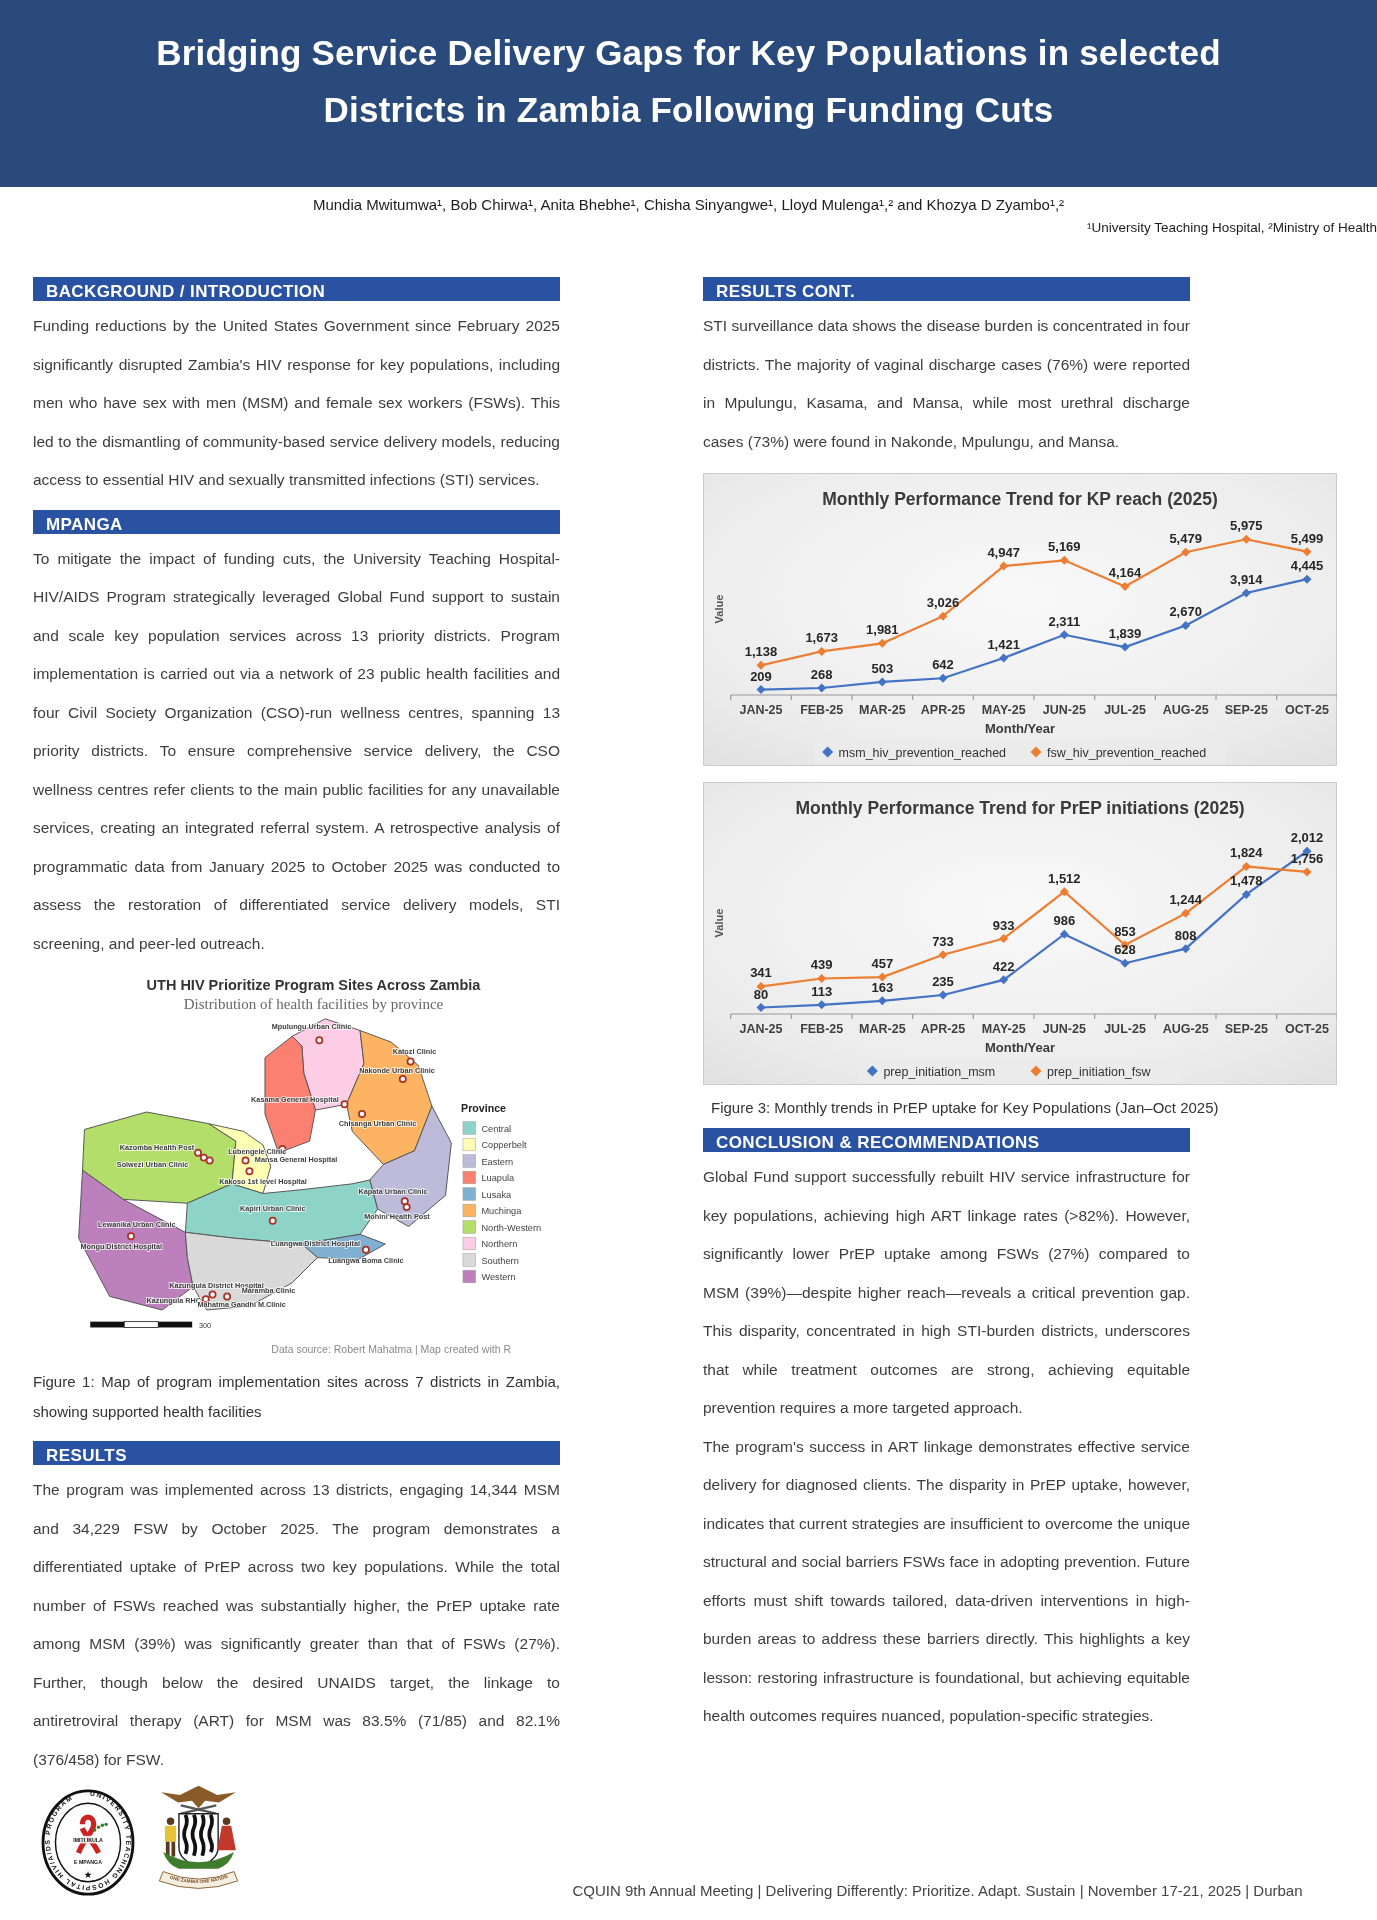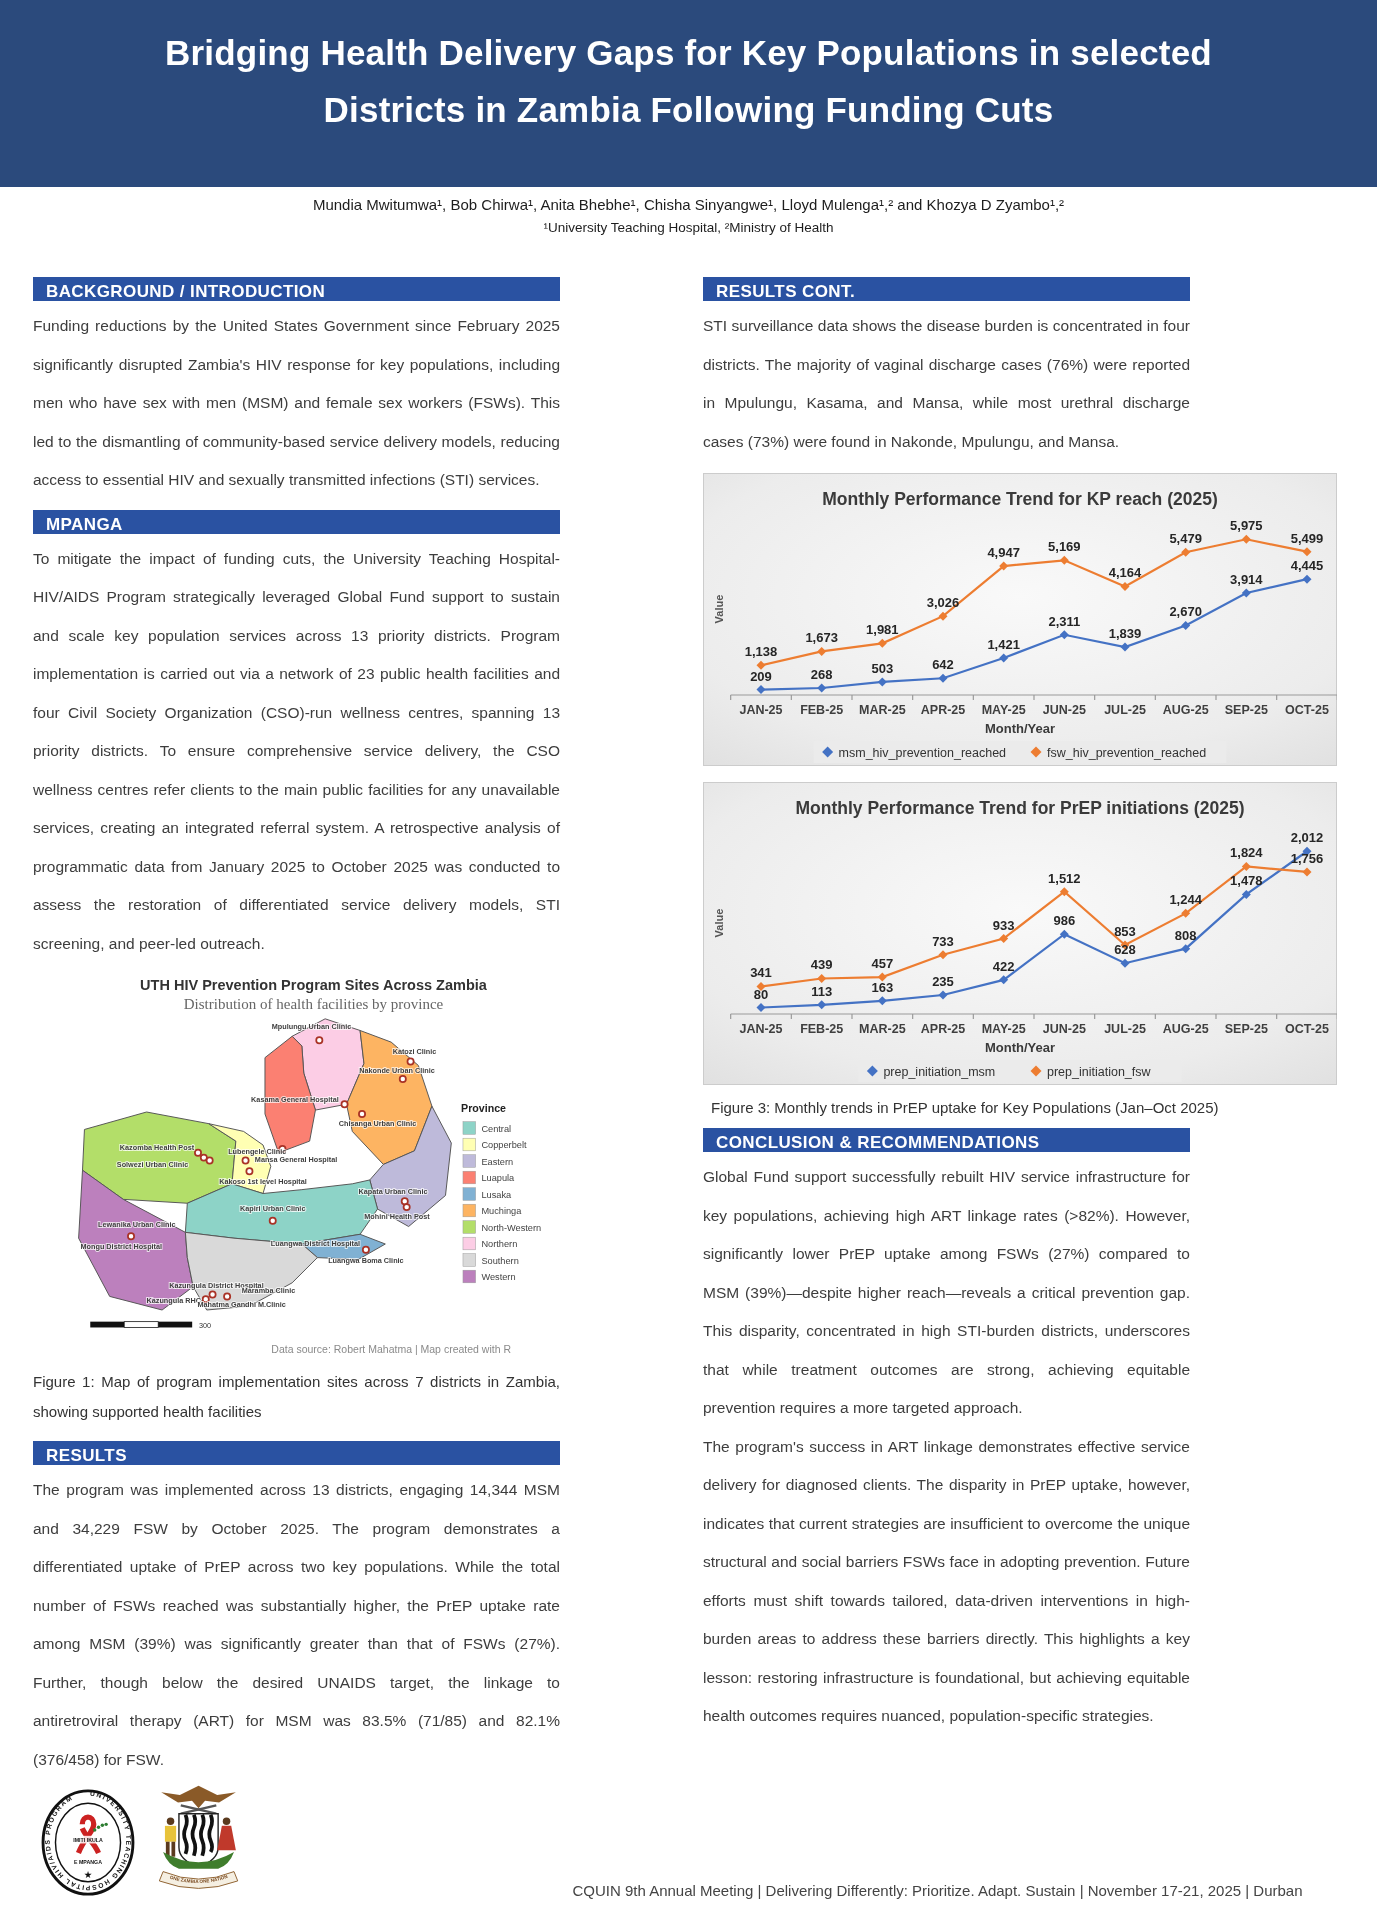--- a/index.html
+++ b/index.html
@@ -3,21 +3,21 @@
 <meta charset="utf-8">
 <style>
   html,body{margin:0;padding:0;background:#888;}
   .poster{position:relative;width:1377px;height:1920px;background:#ffffff;overflow:hidden;
           font-family:"Liberation Sans",sans-serif;margin:0 auto;}
   .banner{position:absolute;left:0;top:0;width:1377px;height:187px;background:#2B4A7C;}
   .banner h1{margin:0;padding-top:24px;text-align:center;color:#ffffff;
              font-size:35px;line-height:57px;font-weight:bold;letter-spacing:.2px;}
   .authors{position:absolute;left:0;top:196px;width:1377px;text-align:center;
            font-size:15px;color:#1d1d1d;}
-  .affil{position:absolute;left:0;top:220px;width:1377px;text-align:center;
+  .affil{position:absolute;left:0;top:220px;width:1377px;text-align:right;
          font-size:13.5px;color:#1d1d1d;}
   .col-left{position:absolute;left:33px;top:277px;width:527px;}
   .col-right{position:absolute;left:703px;top:277px;width:640px;}
   .section-bar{background:#2A52A2;color:#fff;font-weight:bold;font-size:17px;
                height:24px;line-height:30px;padding-left:13px;letter-spacing:.4px;
                box-sizing:border-box;}
   .col-right .section-bar, .col-right .body-text{width:487px;box-sizing:border-box;}
   .body-text{font-size:15.5px;line-height:38.5px;color:#3d3d3d;text-align:justify;
              margin:6px 0 0 0;}
   .map-figure{margin:14px 0 0 28px;width:505px;}
@@ -33,36 +33,36 @@
   .logo-uth{left:40px;top:1788px;}
   .logo-coat{left:150px;top:1782px;}
 </style>
 </head>
 <body>
 
 <div class="poster">
 
   <div class="banner">
     <h1>
-      <span>Bridging Health Delivery Gaps for Key Populations in selected</span><br>
+      <span>Bridging Service Delivery Gaps for Key Populations in selected</span><br>
       <span>Districts in Zambia Following Funding Cuts</span>
     </h1>
   </div>
   <div class="authors">Mundia Mwitumwa¹, Bob Chirwa¹, Anita Bhebhe¹, Chisha Sinyangwe¹, Lloyd Mulenga¹,² and Khozya D Zyambo¹,²</div>
   <div class="affil">¹University Teaching Hospital, ²Ministry of Health</div>
 
   <div class="col-left">
     <div class="section-bar">BACKGROUND / INTRODUCTION</div>
     <p class="body-text">Funding reductions by the United States Government since February 2025 significantly disrupted Zambia's HIV response for key populations, including men who have sex with men (MSM) and female sex workers (FSWs). This led to the dismantling of community-based service delivery models, reducing access to essential HIV and sexually transmitted infections (STI) services.</p>
 
     <div class="section-bar" style="margin-top:10px">MPANGA</div>
     <p class="body-text">To mitigate the impact of funding cuts, the University Teaching Hospital-HIV/AIDS Program strategically leveraged Global Fund support to sustain and scale key population services across 13 priority districts. Program implementation is carried out via a network of 23 public health facilities and four Civil Society Organization (CSO)-run wellness centres, spanning 13 priority districts. To ensure comprehensive service delivery, the CSO wellness centres refer clients to the main public facilities for any unavailable services, creating an integrated referral system. A retrospective analysis of programmatic data from January 2025 to October 2025 was conducted to assess the restoration of differentiated service delivery models, STI screening, and peer-led outreach.</p>
 
     <div class="map-figure">
-      <div class="map-title">UTH HIV Prevention Program Sites Across Zambia</div>
+      <div class="map-title">UTH HIV Prioritize Program Sites Across Zambia</div>
       <div class="map-subtitle">Distribution of health facilities by province</div>
       <div id="zambia-map"><svg viewBox="0 0 500 340" width="505" height="330">
             <polygon points="228,24 262,6 298,18 302,52 284,94 252,100 240,62 238,34" fill="#FCCDE5" stroke="#555" stroke-width="1"></polygon>
             <polygon points="200,46 228,24 238,34 240,62 252,100 246,132 214,144 200,104" fill="#FB8072" stroke="#555" stroke-width="1"></polygon>
             <polygon points="298,18 330,30 358,54 372,96 354,142 322,156 290,122 284,94 302,52" fill="#FDB462" stroke="#555" stroke-width="1"></polygon>
             <polygon points="322,156 354,142 372,96 392,134 386,188 348,220 316,202 308,172" fill="#BEBADA" stroke="#555" stroke-width="1"></polygon>
             <polygon points="14,120 78,102 142,114 170,132 166,176 120,196 54,192 12,162" fill="#B3DE69" stroke="#555" stroke-width="1"></polygon>
             <polygon points="142,114 178,122 198,136 206,158 198,186 166,176 170,132" fill="#FFFFB3" stroke="#555" stroke-width="1"></polygon>
             <polygon points="120,196 166,176 198,186 238,182 290,176 308,172 316,202 298,228 238,238 168,232 118,226" fill="#8DD3C7" stroke="#555" stroke-width="1"></polygon>
             <polygon points="238,238 298,228 324,238 296,254 254,252" fill="#80B1D3" stroke="#555" stroke-width="1"></polygon>

